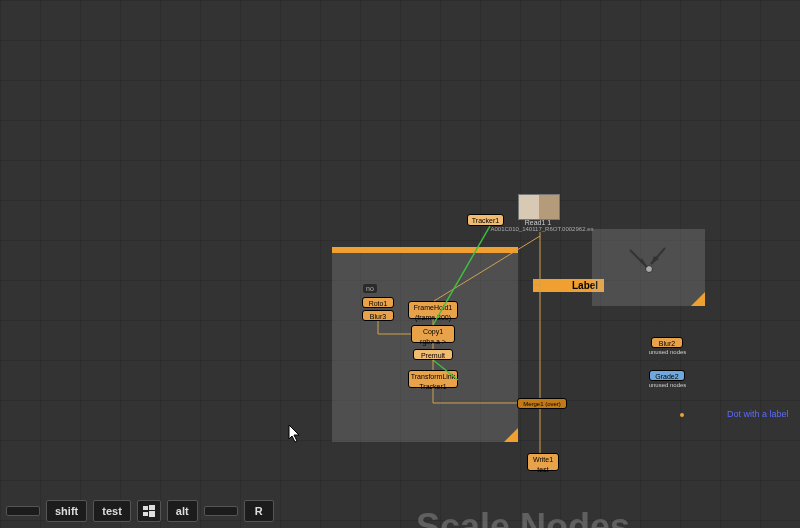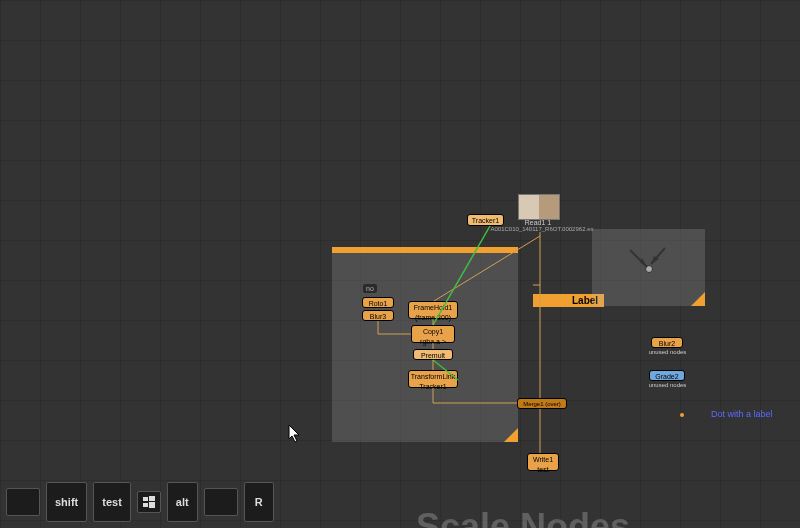--- a/index.html
+++ b/index.html
@@ -34,35 +34,35 @@
   svg.links line{stroke:#d0a050;stroke-width:1;}
   svg.links line.green{stroke:#3fbf3f;stroke-width:1.5;}
   svg.links line.dark{stroke:#333; stroke-width:2;}
   svg.links polygon{fill:#333;}
   
   .cursor{position:absolute;width:14px;height:20px;pointer-events:none;}
   
   .watermark{position:absolute;color:rgba(180,180,180,0.35);font-size:36px;font-weight:bold;}
   
   .keybar{position:absolute;left:6px;bottom:6px;display:flex;gap:6px;align-items:center;}
-  .key{background:#1c1c1c;color:#ddd;border:1px solid #555;border-radius:2px;padding:13px 8px;font-size:11px;font-weight:bold;text-align:center;min-width:12px;}
+  .key{background:#1c1c1c;color:#ddd;border:1px solid #555;border-radius:2px;padding:4px 8px;font-size:11px;font-weight:bold;text-align:center;min-width:12px;}
   .key.empty{min-width:16px;}
   .key.small{padding:4px 5px;}
   .key svg{display:block;}
 </style>
 </head>
 <body>
 
 <div class="viewport">
 
   <div class="backdrop" style="left:332px;top:247px;width:186px;height:195px;">
     <div class="bar"></div>
     <div class="corner"></div>
   </div>
-  <div class="label-tab" style="left:533px;top:294px;padding-left:39px;">Label</div>
+  <div class="label-tab" style="left:533px;top:279px;padding-left:39px;">Label</div>
 
   <div class="backdrop" style="left:592px;top:229px;width:113px;height:77px;">
     <div class="corner"></div>
   </div>
 
   <div class="read-thumb" style="left:518px;top:194px;"></div>
   <div class="read-text" style="left:518px;top:219px;width:40px;">Read1 1</div>
   <div class="read-text" style="left:487px;top:226px;width:110px;font-size:6px;color:#aaa;">A001C010_140117_R6OT.0002962.ex</div>
 
   <div class="node orange-lt" style="left:467px;top:214px;width:37px;height:12px;line-height:12px;">Tracker1</div>
@@ -89,21 +89,21 @@
   <div class="node orange" style="left:527px;top:453px;width:32px;height:18px;padding-top:1px;">Write1
 test</div>
 
   <div class="node orange" style="left:651px;top:337px;width:32px;height:11px;line-height:11px;">Blur2</div>
   <div class="read-text" style="left:640px;top:349px;width:55px;font-size:6px;">unused nodes</div>
   <div class="node blue" style="left:649px;top:370px;width:36px;height:11px;line-height:11px;">Grade2</div>
   <div class="read-text" style="left:640px;top:382px;width:55px;font-size:6px;">unused nodes</div>
 
   <div class="dot" style="left:645px;top:265px;"></div>
   <div class="dot-small" style="left:680px;top:413px;"></div>
-  <div class="link-label" style="left:676px;top:409px;padding-left:35px;">Dot with a label</div>
+  <div class="link-label" style="left:692px;top:409px;padding-left:35px;">Dot with a label</div>
 
   <svg class="links" width="800" height="528">
 
     <line x1="540" y1="232" x2="540" y2="398"></line>
 
     <line x1="540" y1="285" x2="533" y2="285"></line>
 
     <line x1="540" y1="409" x2="540" y2="453"></line>
 
     <line x1="434" y1="301" x2="540" y2="236"></line>

